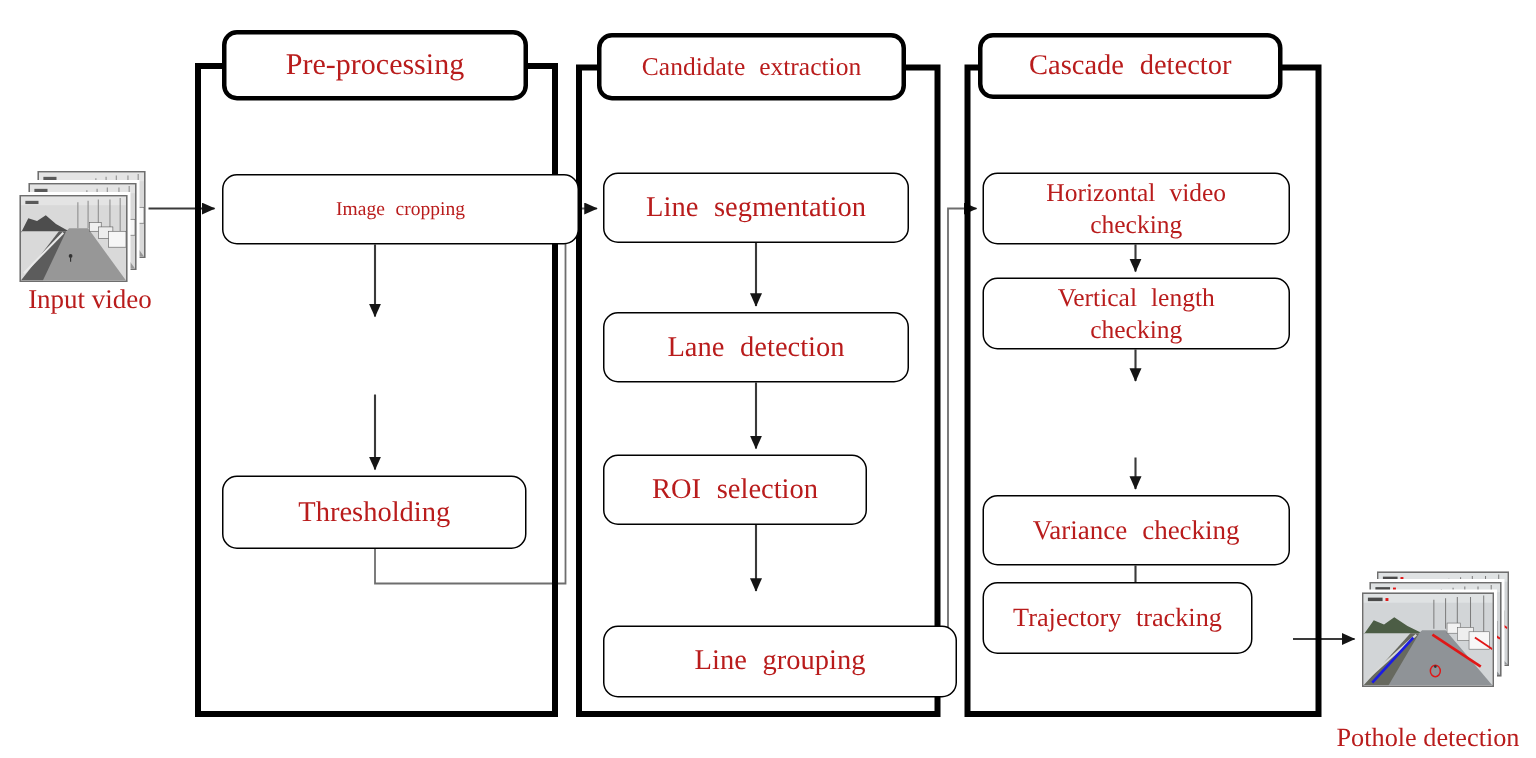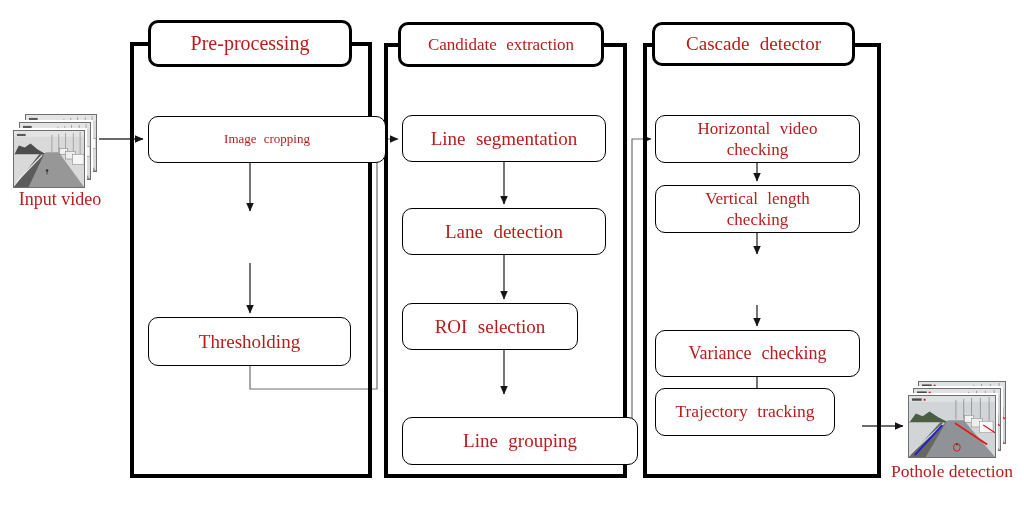--- a/index.html
+++ b/index.html
@@ -217,15 +217,15 @@
     <line x1="6" y1="61" x2="34" y2="30" stroke="var(--left-lane)" stroke-width="1.8"></line>
     <line x1="47" y1="28" x2="80" y2="50" stroke="var(--right-lane)" stroke-width="1.8"></line>
     <line x1="76" y1="30" x2="88" y2="38" stroke="var(--right-lane)" stroke-width="1.3"></line>
     <ellipse cx="49" cy="53" rx="3.4" ry="4" fill="none" stroke="var(--pothole)" stroke-width="1"></ellipse>
     <circle cx="49" cy="50" r="0.9" fill="#333"></circle>
     <rect x="3" y="2.5" width="10" height="2.4" fill="#4a4a4a"></rect>
     <rect x="15" y="2.8" width="2" height="2" fill="var(--pothole)"></rect>
   </svg>
 </div>
   </div>
-  <div class="cap" style="left:882px;top:461px;width:140px;font-size:17.5px;">Pothole detection</div>
+  <div class="cap" style="left:882px;top:481px;width:140px;font-size:17.5px;">Pothole detection</div>
 
 </div>
 
 </body></html>

